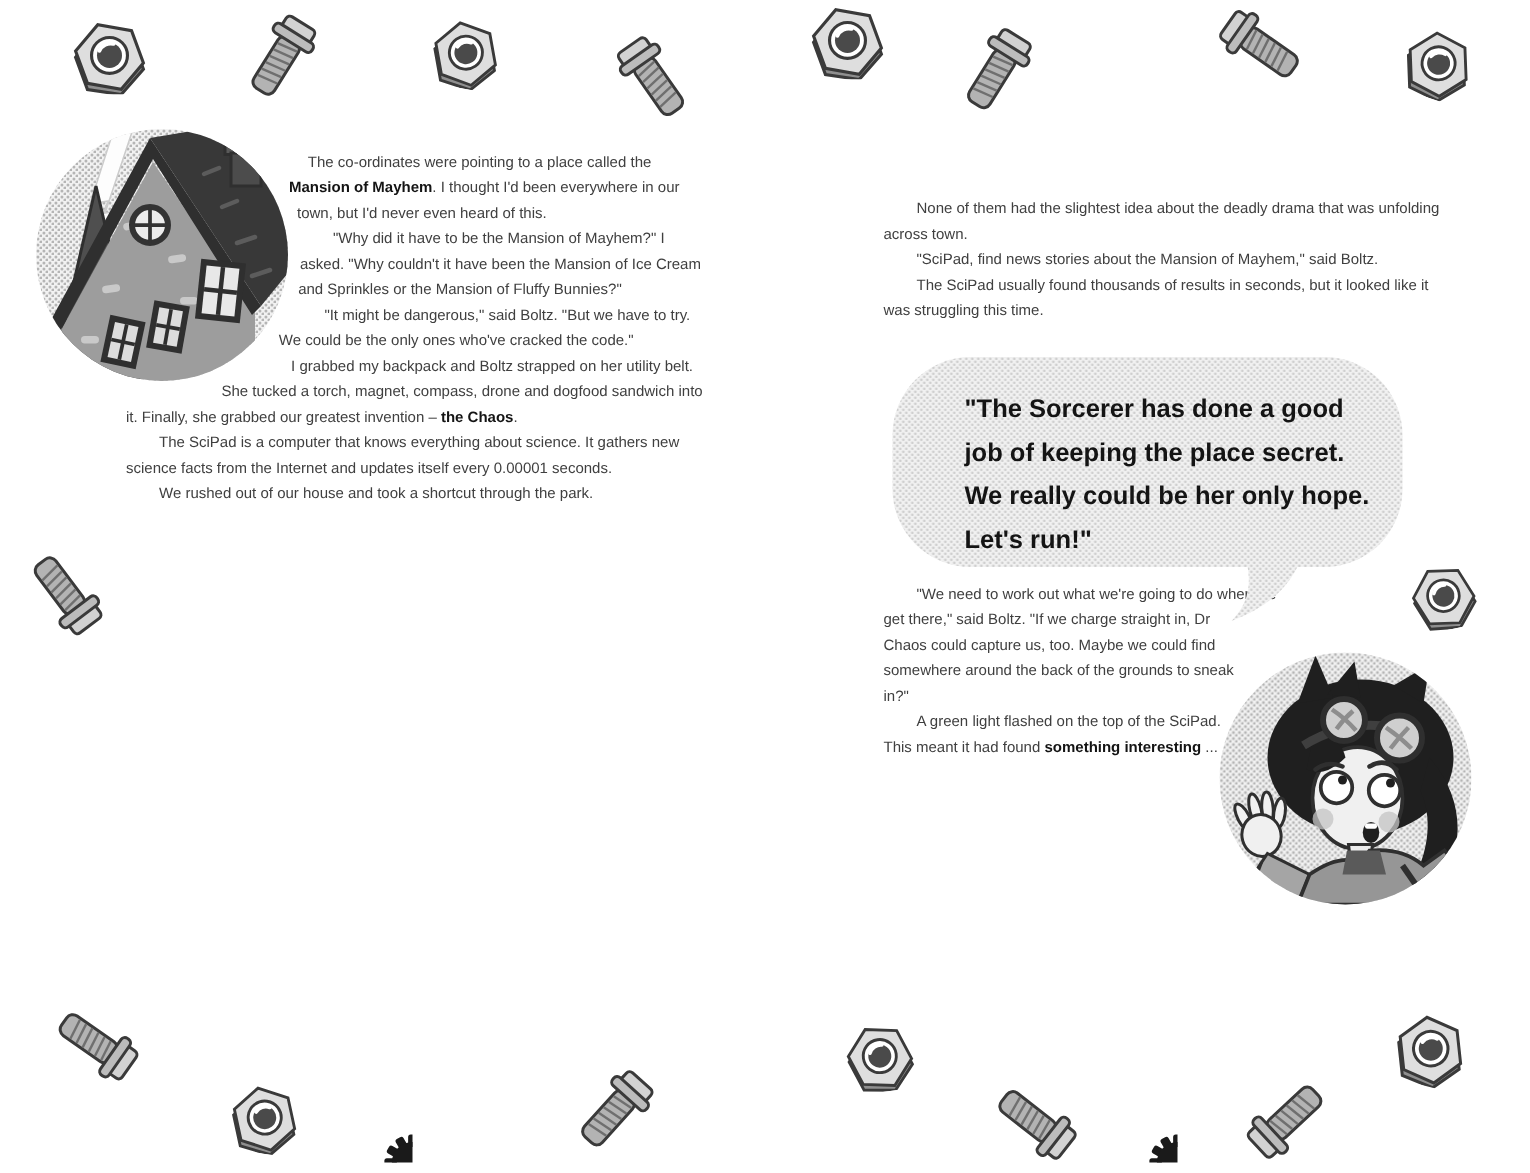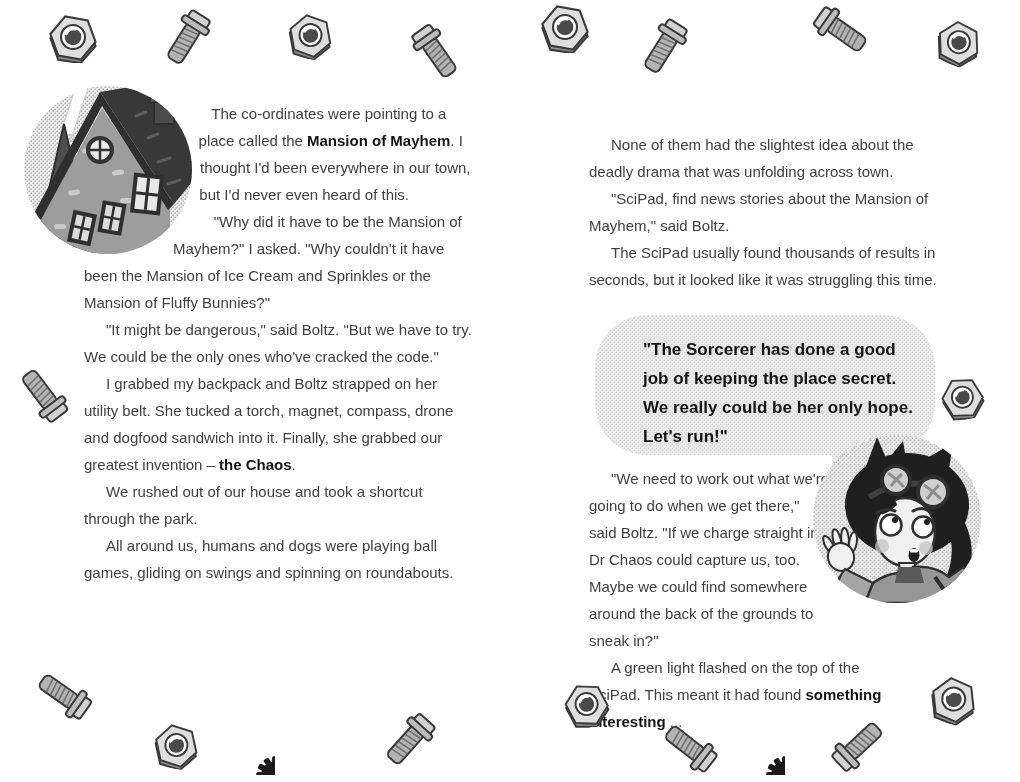--- a/index.html
+++ b/index.html
@@ -3,21 +3,21 @@
 <meta charset="utf-8">
 <style>
   html,body{margin:0;padding:0;}
   body{
     width:1020px;height:782px;position:relative;overflow:hidden;
     background:#ffffff;
     font-family:"Liberation Sans",sans-serif;
     color:#3f3f3f;
   }
   .page{position:absolute;}
-  .page p{margin:0;text-indent:22px;font-size:15px;line-height:27px;}
+  .page p{margin:0;text-indent:22px;font-size:10px;line-height:17px;}
   .page-left{left:84px;top:100px;width:388px;}
   .page-right{left:589px;top:100px;width:372px;margin-top:31px;}
   .b{font-weight:bold;color:#141414;}
   
   .house-spacer{float:left;width:116px;height:162px;shape-outside:circle(92px at 24px 70px);}
   .girl-spacer{float:right;width:152px;height:202px;margin-right:-22px;shape-outside:circle(90px at 66px 102px);}
   .illo{position:absolute;}
   #house-illo{left:24px;top:86px;}
   #girl-illo{left:813px;top:435px;}
   
@@ -87,22 +87,22 @@
     </symbol>
   </defs>
 </svg>
 
 <div class="page page-left">
   <div class="house-spacer"></div>
   <p><span>The co-ordinates were pointing to a place called the </span><span class="b">Mansion of Mayhem</span><span>. I thought I'd been everywhere in our town, but I'd never even heard of this.</span></p>
   <p>"Why did it have to be the Mansion of Mayhem?" I asked. "Why couldn't it have been the Mansion of Ice Cream and Sprinkles or the Mansion of Fluffy Bunnies?"</p>
   <p>"It might be dangerous," said Boltz. "But we have to try. We could be the only ones who've cracked the code."</p>
   <p><span>I grabbed my backpack and Boltz strapped on her utility belt. She tucked a torch, magnet, compass, drone and dogfood sandwich into it. Finally, she grabbed our greatest invention – </span><span class="b">the Chaos</span><span>.</span></p>
+  <p>The SciPad is a computer that knows everything about science. It gathers new science facts from the Internet and updates itself every 0.00001 seconds.</p>
   <p>We rushed out of our house and took a shortcut through the park.</p>
-  <p>All around us, humans and dogs were playing ball games, gliding on swings and spinning on roundabouts.</p>
 </div>
 
 <svg id="house-illo" class="illo" width="168" height="168" viewBox="0 0 168 168">
   <clipPath id="houseClip">
       <circle cx="84" cy="84" r="84"></circle>
     </clipPath>
   <g clip-path="url(#houseClip)">
     <rect width="168" height="168" fill="url(#dots-sky)"></rect>
     <polygon points="52,0 36,50 48,48 28,104 58,54 46,56 64,2" fill="#fdfdfd" stroke="#cccccc" stroke-width="1"></polygon>
     <polygon points="40,38 10,168 70,168" fill="#4f4f4f" stroke="#2f2f2f" stroke-width="2"></polygon>

